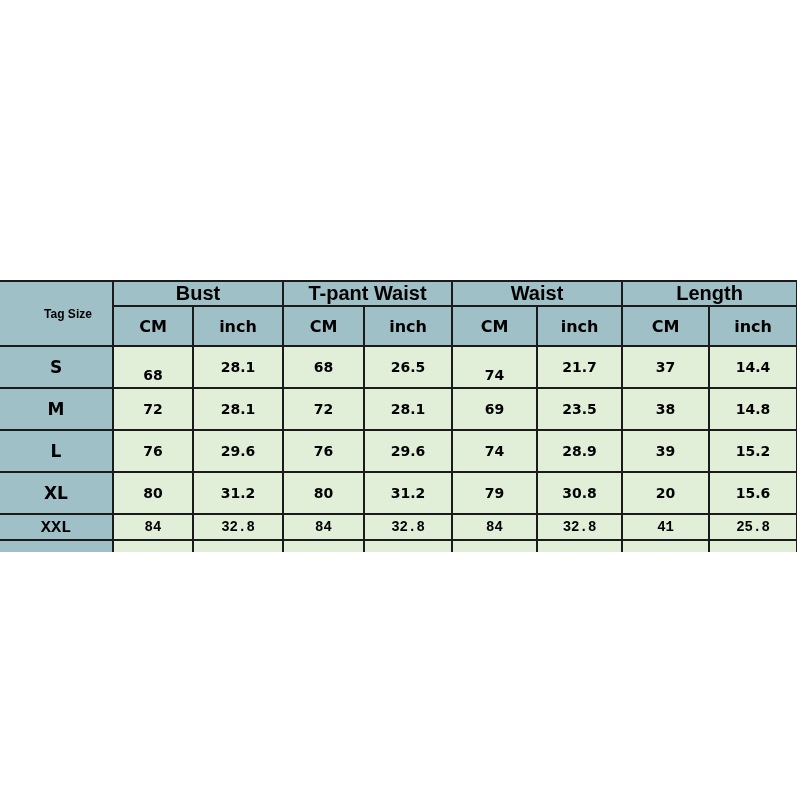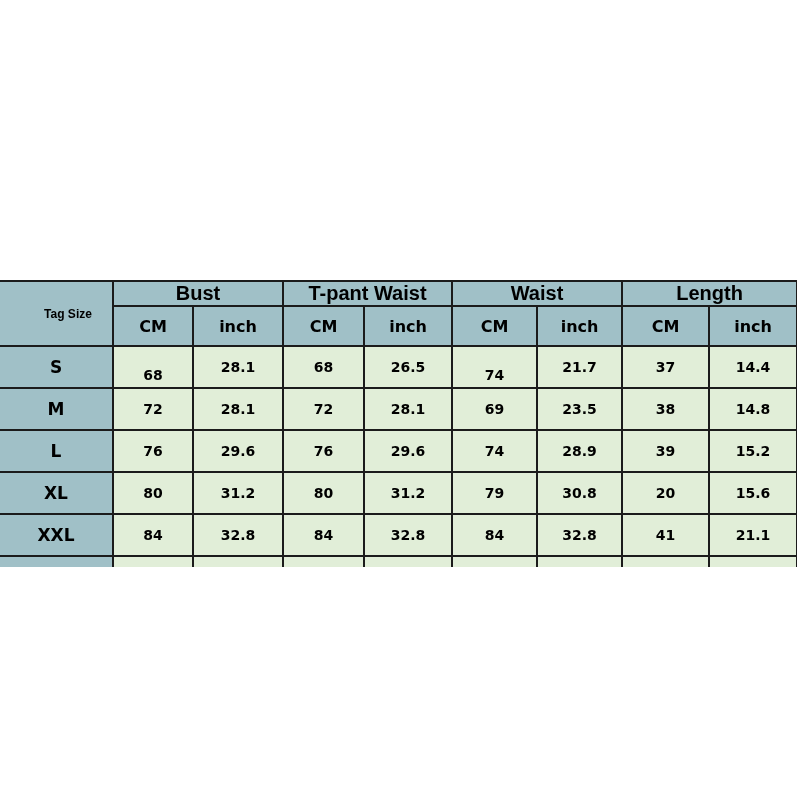--- a/index.html
+++ b/index.html
@@ -66,21 +66,21 @@
     font-weight:bold;
     font-size:17px;
   }
   td.val{
     background:var(--cell-bg);
     font-weight:bold;
     font-size:14px;
     text-align:center;
   }
   tr.data{height:42px;}
-  tr.data-last{height:42px;}
+  tr.data-last{height:26px;font-family:Liberation Mono, monospace;}
   
   td.drop{vertical-align:bottom;padding-bottom:4px;}
   tr.cut-row{height:12px;}
   tr.cut-row td{border-bottom:none;}
 </style>
 </head>
 <body>
 
 <div class="table-wrap">
   <table>
@@ -166,21 +166,21 @@
 
     <tr class="data data-last">
       <td class="size-col">XXL</td>
       <td class="val">84</td>
       <td class="val">32.8</td>
       <td class="val">84</td>
       <td class="val">32.8</td>
       <td class="val">84</td>
       <td class="val">32.8</td>
       <td class="val">41</td>
-      <td class="val">21.1</td>
+      <td class="val">25.8</td>
     </tr>
 
     <tr class="cut-row">
       <td class="size-col"></td>
       <td class="val"></td>
       <td class="val"></td>
       <td class="val"></td>
       <td class="val"></td>
       <td class="val"></td>
       <td class="val"></td>

